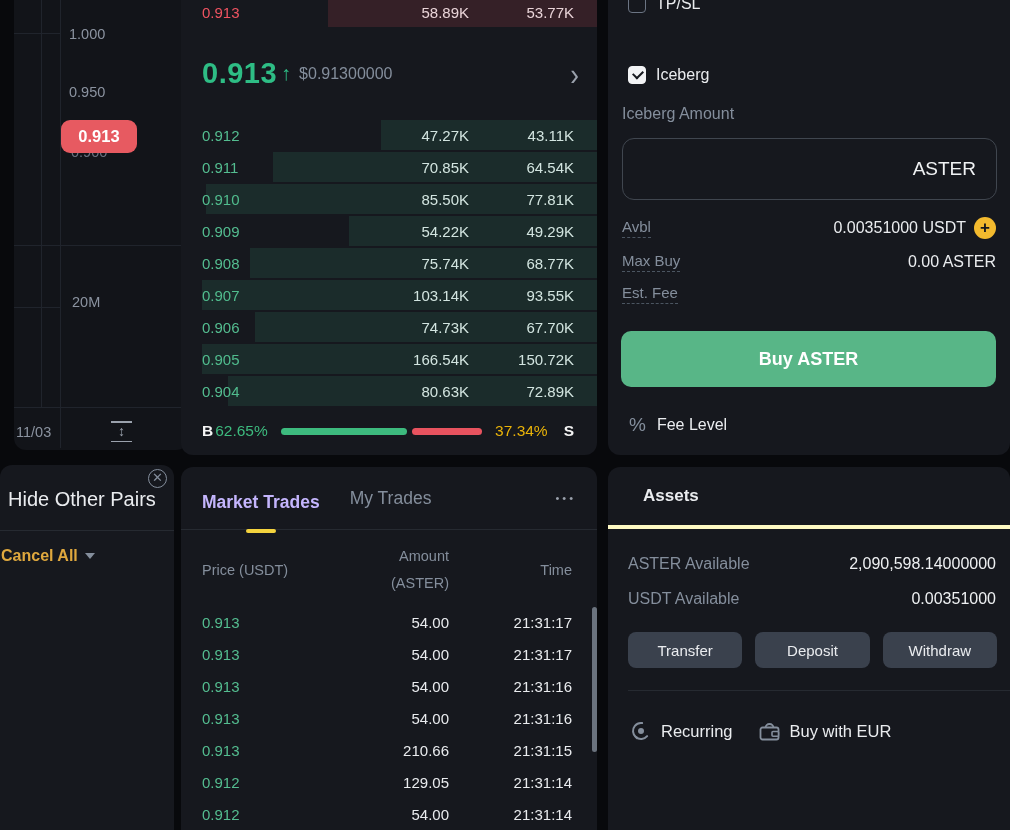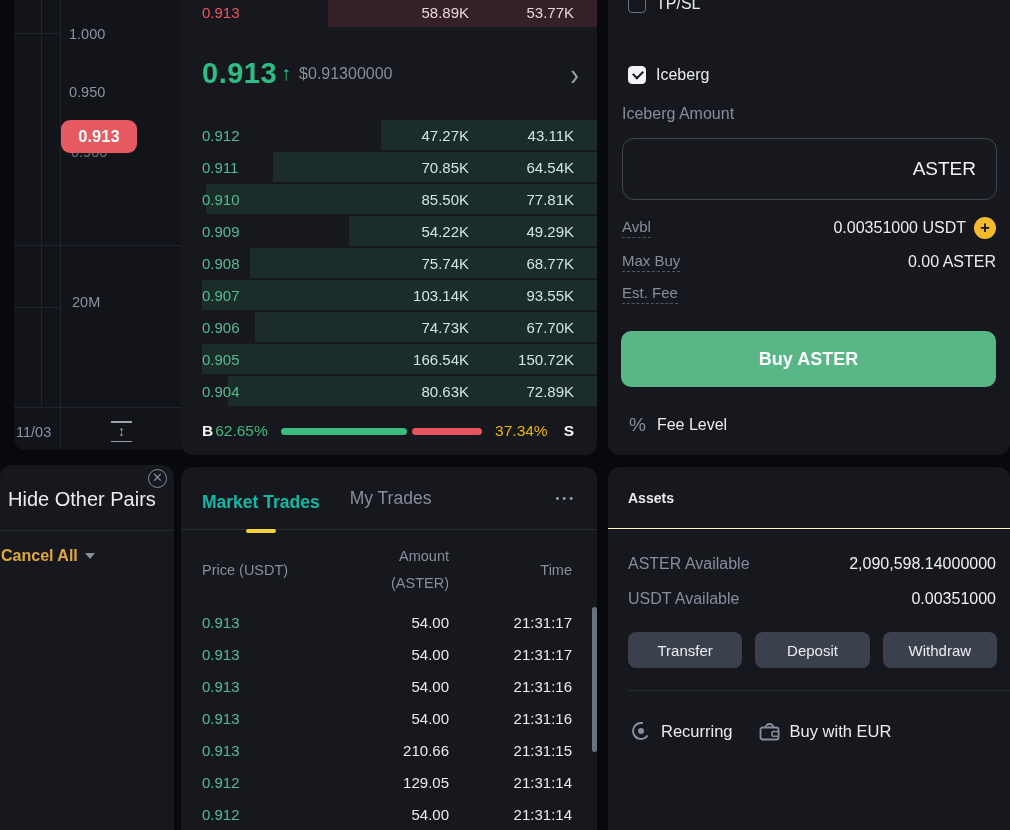--- a/index.html
+++ b/index.html
@@ -58,21 +58,21 @@
   .ratio-bar { flex:1; display:flex; align-items:center; margin:0 13px; gap:5px; }
   .bar-g { height:7px; background:#3dba7e; border-radius:4px; }
   .bar-r { height:7px; background:#e8535f; border-radius:4px; flex:1; }
   .pct-g { color:#3dba7e; margin-left:2px; }
   .pct-r { color:#eab308; margin-right:16px; }
 
   
   .trades { left:181px; top:467px; width:416px; height:363px; border-radius:12px 12px 0 0; overflow:hidden; }
   .tabs { height:63px; display:flex; align-items:center; padding:0 21px; border-bottom:1px solid #262a31; }
   .tab { position:relative; height:100%; display:flex; align-items:center; font-size:17.5px; }
-  .tab.active { font-weight:700; color:#14b8a6;margin-top:8px; }
+  .tab.active { font-weight:700; color:#c4b5fd;margin-top:8px; }
   .tab.active::after { content:''; position:absolute; left:50%; transform:translateX(-50%); bottom:0; width:30px; height:4px; background:#f4d33e; border-radius:2px; }
   .tab.inactive { color:#848e9c; margin-left:30px; }
   .more-dots { margin-left:auto; color:#9aa1ac; font-size:11px; letter-spacing:3px; }
   .t-headers { margin-top:17px; height:46px; display:flex; align-items:center; padding:0 25px 0 21px; color:#848e9c; font-size:14.5px; }
   .t-headers .h-price { width:100px; }
   .t-headers .h-amt { flex:1; text-align:right; line-height:1.85; }
   .t-headers .h-time { width:123px; text-align:right; }
   .t-rows { margin-top:13px; }
   .tr-row { height:32px; display:flex; align-items:center; padding:0 25px 0 21px; font-size:15px; }
   .tr-row .p { width:100px; }
@@ -97,21 +97,21 @@
   .kv-label { color:#848e9c; font-size:15px; border-bottom:1px dashed #4b5561; padding-bottom:2px; }
   .kv-value { margin-left:auto; color:#eaecef; font-size:16px; }
   .plus-icon { width:22px; height:22px; background:#f3ba2e; border-radius:50%; color:#16181e; font-size:17px; font-weight:700; line-height:21px; text-align:center; margin-left:8px; flex:none; }
   .buy-btn { position:absolute; left:13px; right:14px; top:331px; height:56px; background:#58b687; border:none; border-radius:10px; color:#fff; font-size:18px; font-weight:700; font-family:inherit; cursor:pointer; }
   .fee-row { position:absolute; left:21px; top:414px; display:flex; align-items:center; gap:11px; }
   .pct-icon { color:#848e9c; font-size:19px; }
   .fee-label { color:#eaecef; font-size:16px; }
 
   
   .assets { left:608px; top:467px; width:402px; height:363px; border-radius:12px 12px 0 0; overflow:hidden; }
-  .a-title { height:62px; display:flex; align-items:center; padding:0 20px; font-size:14px; font-weight:700; border-bottom:1px solid #fef9c3; }
+  .a-title { height:62px; display:flex; align-items:center; padding:0 35px; font-size:17px; font-weight:700; border-bottom:4px solid #fef9c3; }
   .a-rows { margin:24px 14px 0 20px; }
   .a-row { display:flex; align-items:center; height:22px; margin-bottom:13px; }
   .a-label { color:#848e9c; font-size:16px; }
   .a-value { margin-left:auto; color:#eef0f2; font-size:16px; }
   .a-btns { display:flex; gap:13px; margin:22px 13px 0 20px; }
   .a-btn { flex:1; height:36px; background:#3a414d; border:none; border-radius:8px; color:#eaecef; font-size:15px; font-family:inherit; cursor:pointer; }
   .a-divider { height:1px; background:#262a31; margin:22px 0 0 20px; }
   .a-links { display:flex; align-items:center; gap:24px; margin:28px 0 0 21px; }
   .a-link { display:flex; align-items:center; gap:8px; color:#eaecef; font-size:16.5px; }
   .a-link svg { display:block; }

